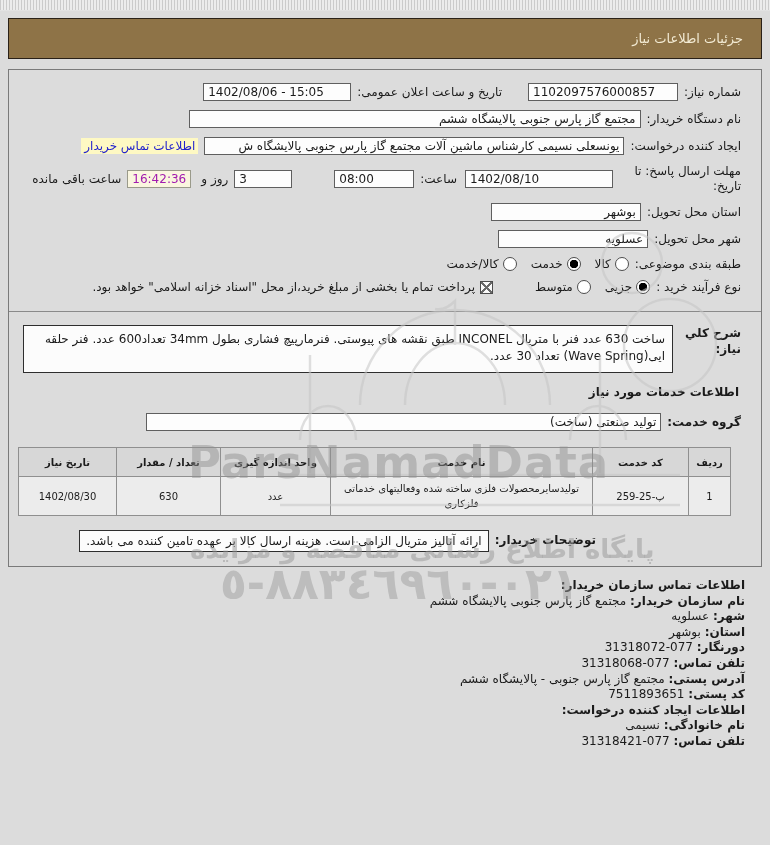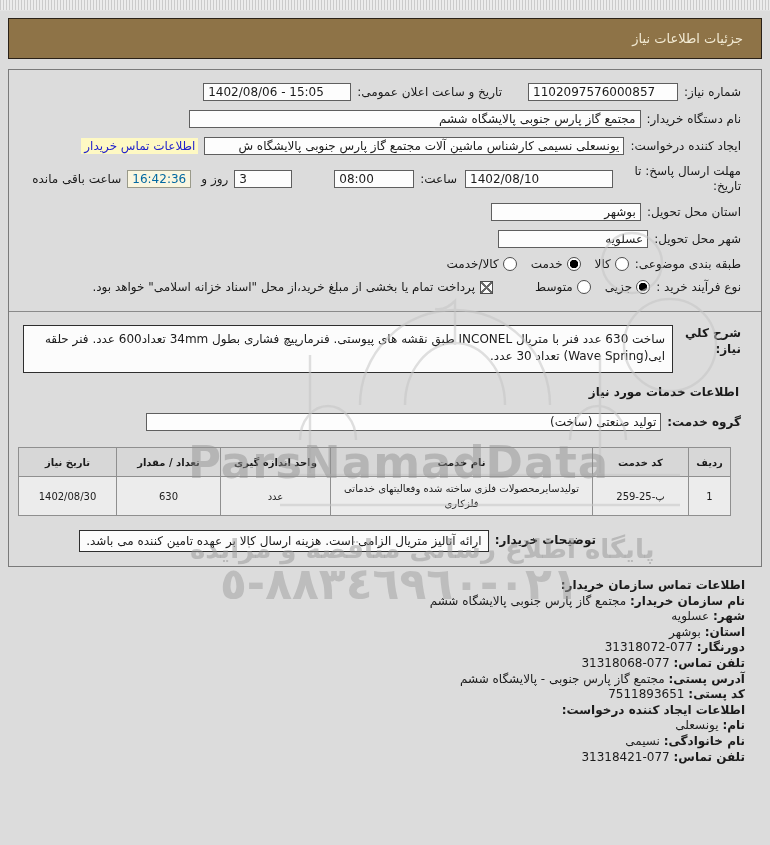--- a/index.html
+++ b/index.html
@@ -35,21 +35,21 @@
   .tbox{
     background:rgba(255,255,255,.92);border:1px solid #5f5f5f;height:18px;
     box-sizing:border-box;padding:0 4px;line-height:17px;overflow:hidden;
     white-space:nowrap;font-size:12px;
   }
   .center{text-align:left;}
   .w-num{width:150px;}
   .w-date{width:148px;}
   .w-time{width:80px;}
   .w-day{width:58px;}
-  .w-rem{width:64px;background:#faf6df;color:#0369a1;border:1px solid #9a9a8a;}
+  .w-rem{width:64px;background:#faf6df;color:#a21caf;border:1px solid #9a9a8a;}
   .w-wide{width:452px;}
   .w-creator{width:420px;}
   .w-val{width:150px;}
   .w-group{width:515px;}
   .lbl-deadline{width:122px;white-space:normal;line-height:15px;}
   .link{
     color:#2323cc;background:#fef9c3;padding:1px 3px;margin-right:6px;cursor:pointer;
     white-space:nowrap;
   }
   .radio{
@@ -289,24 +289,20 @@
   <div class="line">
     <span class="lab">آدرس پستی:</span>
     <span>مجتمع گاز پارس جنوبی - پالایشگاه ششم</span>
   </div>
   <div class="line">
     <span class="lab">کد پستی:</span>
     <span class="ltr">7511893651</span>
   </div>
   <div class="line lab">اطلاعات ایجاد کننده درخواست:</div>
   <div class="line">
-    <span class="lab">نام:</span>
-    <span>یونسعلی</span>
-  </div>
-  <div class="line">
     <span class="lab">نام خانوادگی:</span>
     <span>نسیمی</span>
   </div>
   <div class="line">
     <span class="lab">تلفن تماس:</span>
     <span class="ltr">31318421-077</span>
   </div>
 </div>
 
 <svg class="wm wm-draw" width="480" height="310" viewBox="0 0 480 310">

